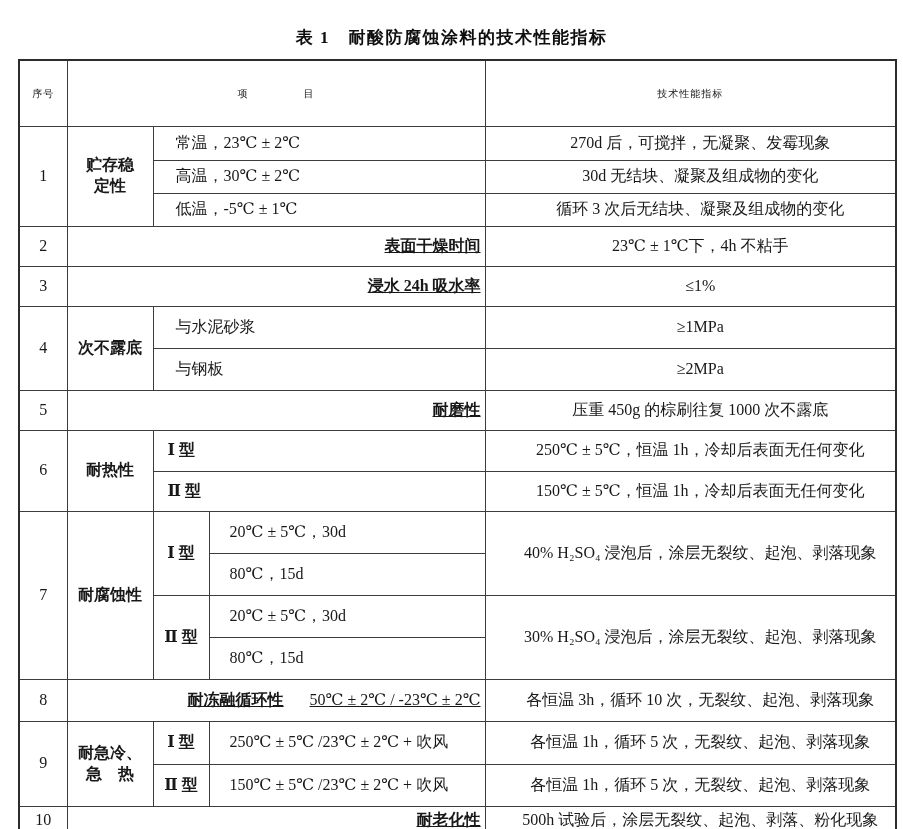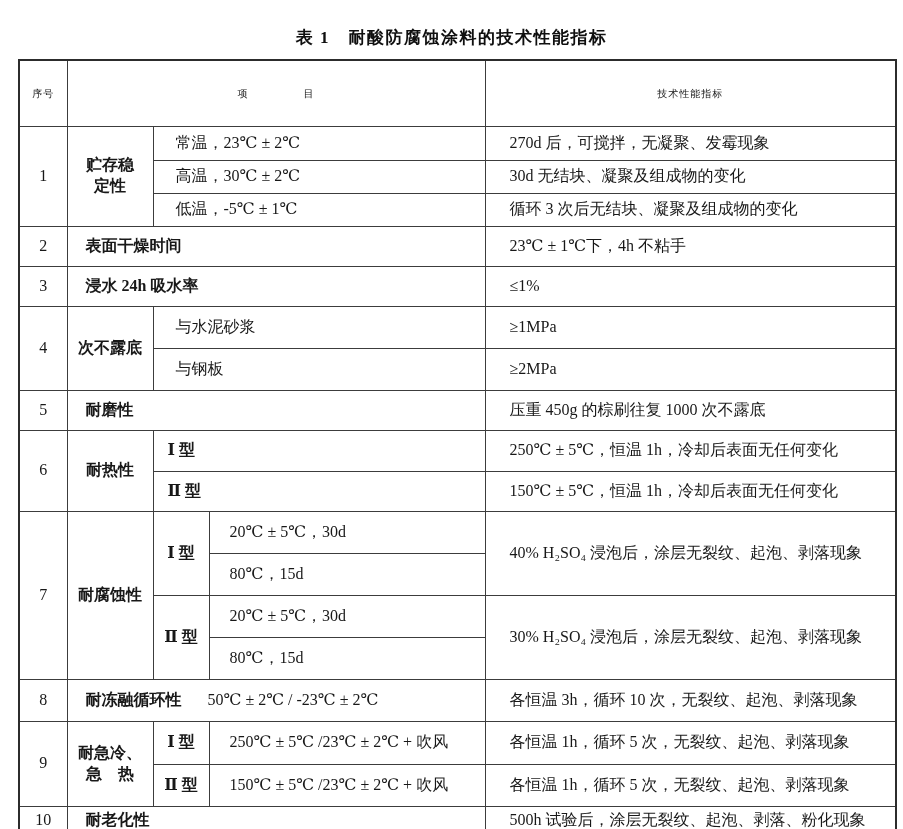--- a/index.html
+++ b/index.html
@@ -47,26 +47,26 @@
   }
   th {
     font-weight: normal;
     font-size: 10px;
     text-align: center;
     letter-spacing: 1px;
   }
 
   .c-no   { text-align: center; padding: 2px 0; }
   .c-group{ text-align: center; font-weight: bold; padding: 2px 2px; font-family: Liberation Serif, serif; }
-  .c-item { text-align: left; font-weight: bold; padding-left: 18px; }
+  .c-item { text-align: right; font-weight: bold; padding-left: 18px; text-decoration: underline; }
   .c-cond { text-align: left; padding-left: 22px; }
   .c-cond4{ text-align: left; padding-left: 20px; margin-left: 14px; }
   .c-type { text-align: center; font-weight: bold; }
   .c-type-wide { text-align: left; font-weight: bold; padding-left: 14px; }
-  .c-spec { text-align: left; padding-left: 24px; }
+  .c-spec { text-align: center; padding-left: 24px; }
 
   .wrap3 { display: inline-block; max-width: 3.3em; text-align: center; }
   .wrap4 { display: inline-block; max-width: 4.4em; text-align: center; }
 
   .inline-label { font-weight: bold; }
   .inline-cond  { font-weight: normal; margin-left: 26px; }
 </style>
 </head>
 <body>
 

